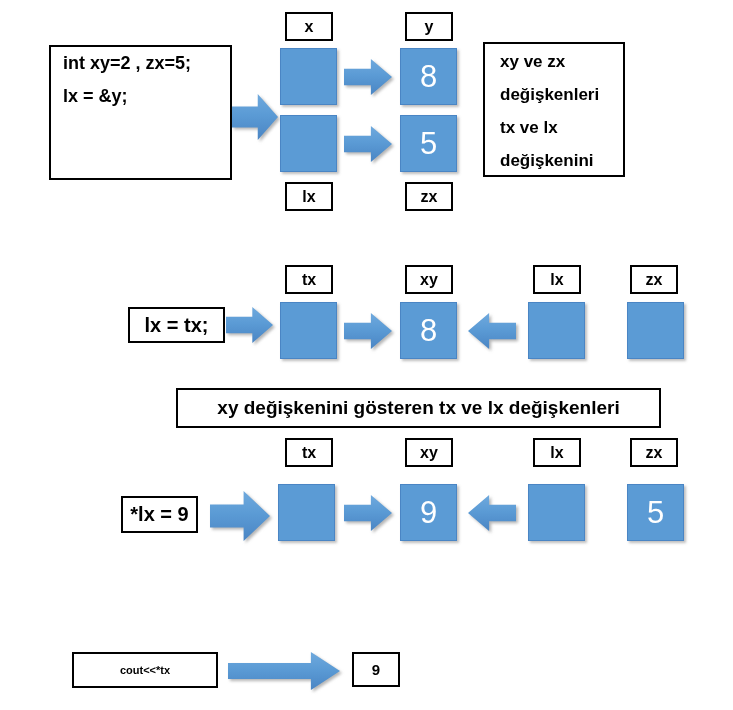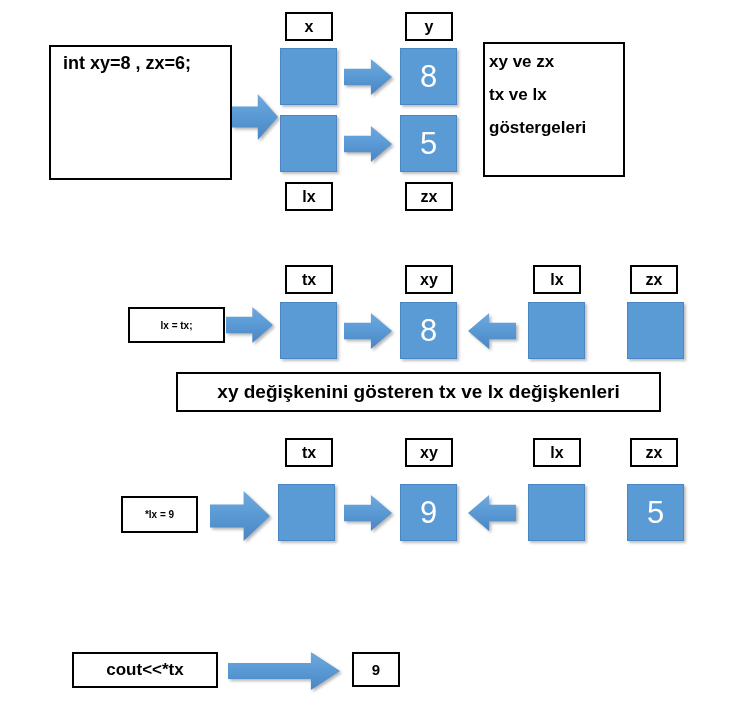--- a/index.html
+++ b/index.html
@@ -7,21 +7,21 @@
     position:relative; width:733px; height:710px; background:#fff; overflow:hidden;
     font-family:"Liberation Sans", sans-serif; color:#000;
   }
   
   .wbox {
     position:absolute; background:#fff; border:2px solid #000;
     display:flex; align-items:center; justify-content:center;
     font-weight:bold; box-sizing:border-box;
   }
   .lbl   { width:48px; height:29px; font-size:16px; }
-  .stmt  { font-size:10px; }
+  .stmt  { font-size:20px; }
   .capt  { font-size:19px; }
   
   .sq {
     position:absolute; width:57px; height:57px; box-sizing:border-box;
     background:var(--accent,#5b9bd5); border:1px solid var(--accent-dark,#4a85c4);
     box-shadow:1.5px 2px 2.5px rgba(110,110,110,.45);
     display:flex; align-items:center; justify-content:center;
     color:#fff; font-size:31px; font-weight:400; line-height:1;
   }
   
@@ -35,33 +35,34 @@
   .shape.long { clip-path:polygon(0 29%, 74% 29%, 74% 0, 100% 50%, 74% 100%, 74% 71%, 0 71%); }
   
   .code-box {
     position:absolute; left:49px; top:45px; width:183px; height:135px;
     background:#fff; border:2px solid #000; box-sizing:border-box;
     font-weight:bold; font-size:18px; line-height:33px; padding:0 0 0 12px;
   }
   .info-box {
     position:absolute; left:483px; top:42px; width:142px; height:135px;
     background:#fff; border:2px solid #000; box-sizing:border-box;
-    font-weight:bold; font-size:17px; line-height:33px; padding:1px 0 0 4px;
+    font-weight:bold; font-size:17px; line-height:33px; padding:1px 0 0 15px;
   }
 </style>
 </head>
 <body>
 
 <div class="canvas">
 
   <div class="wbox lbl" style="left:285px;top:12px">x</div>
   <div class="wbox lbl" style="left:405px;top:12px">y</div>
 
   <div class="code-box">
-    <div>int xy=8 , zx=6;</div>
+    <div>int xy=2 , zx=5;</div>
+    <div>lx = &amp;y;</div>
   </div>
 
   <div class="arr" style="left:232px;top:94px;width:46px;height:46px">
       <i class="shape r"></i>
     </div>
 
   <div class="sq" style="left:280px;top:48px"></div>
   <div class="arr" style="left:344px;top:59px;width:48px;height:36px">
       <i class="shape r"></i>
     </div>
@@ -75,22 +76,23 @@
     </div>
   <div class="sq" style="left:400px;top:115px">
       <span>5</span>
     </div>
 
   <div class="wbox lbl" style="left:285px;top:182px">lx</div>
   <div class="wbox lbl" style="left:405px;top:182px">zx</div>
 
   <div class="info-box">
     <div>xy ve zx</div>
+    <div>değişkenleri</div>
     <div>tx ve lx</div>
-    <div>göstergeleri</div>
+    <div>değişkenini</div>
   </div>
 
   <div class="wbox lbl" style="left:285px;top:265px">tx</div>
   <div class="wbox lbl" style="left:405px;top:265px">xy</div>
   <div class="wbox lbl" style="left:533px;top:265px">lx</div>
   <div class="wbox lbl" style="left:630px;top:265px">zx</div>
 
   <div class="wbox stmt" style="left:128px;top:307px;width:97px;height:36px">lx = tx;</div>
   <div class="arr" style="left:226px;top:307px;width:47px;height:36px">
       <i class="shape r"></i>
@@ -102,21 +104,21 @@
     </div>
   <div class="sq" style="left:400px;top:302px">
       <span>8</span>
     </div>
   <div class="arr" style="left:468px;top:313px;width:48px;height:36px">
       <i class="shape l"></i>
     </div>
   <div class="sq" style="left:528px;top:302px"></div>
   <div class="sq" style="left:627px;top:302px"></div>
 
-  <div class="wbox capt" style="left:176px;top:372px;width:485px;height:40px">xy değişkenini gösteren tx ve lx değişkenleri</div>
+  <div class="wbox capt" style="left:176px;top:388px;width:485px;height:40px">xy değişkenini gösteren tx ve lx değişkenleri</div>
 
   <div class="wbox lbl" style="left:285px;top:438px">tx</div>
   <div class="wbox lbl" style="left:405px;top:438px">xy</div>
   <div class="wbox lbl" style="left:533px;top:438px">lx</div>
   <div class="wbox lbl" style="left:630px;top:438px">zx</div>
 
   <div class="wbox stmt" style="left:121px;top:496px;width:77px;height:37px">*lx = 9</div>
   <div class="arr" style="left:210px;top:491px;width:60px;height:50px">
       <i class="shape r"></i>
     </div>
@@ -130,19 +132,19 @@
     </div>
   <div class="arr" style="left:468px;top:495px;width:48px;height:36px">
       <i class="shape l"></i>
     </div>
   <div class="sq" style="left:528px;top:484px"></div>
   <div class="sq" style="left:627px;top:484px">
       <span>5</span>
     </div>
 
 
-  <div class="wbox stmt" style="left:72px;top:652px;width:146px;height:36px;font-size:17px">cout&lt;&lt;*tx</div>
+  <div class="wbox stmt" style="left:72px;top:652px;width:146px;height:36px;font-size:11px">cout&lt;&lt;*tx</div>
   <div class="arr" style="left:228px;top:652px;width:112px;height:38px">
       <i class="shape long"></i>
     </div>
   <div class="wbox" style="left:352px;top:652px;width:48px;height:35px;font-size:15px">9</div>
 
 </div>
 
 </body></html>

